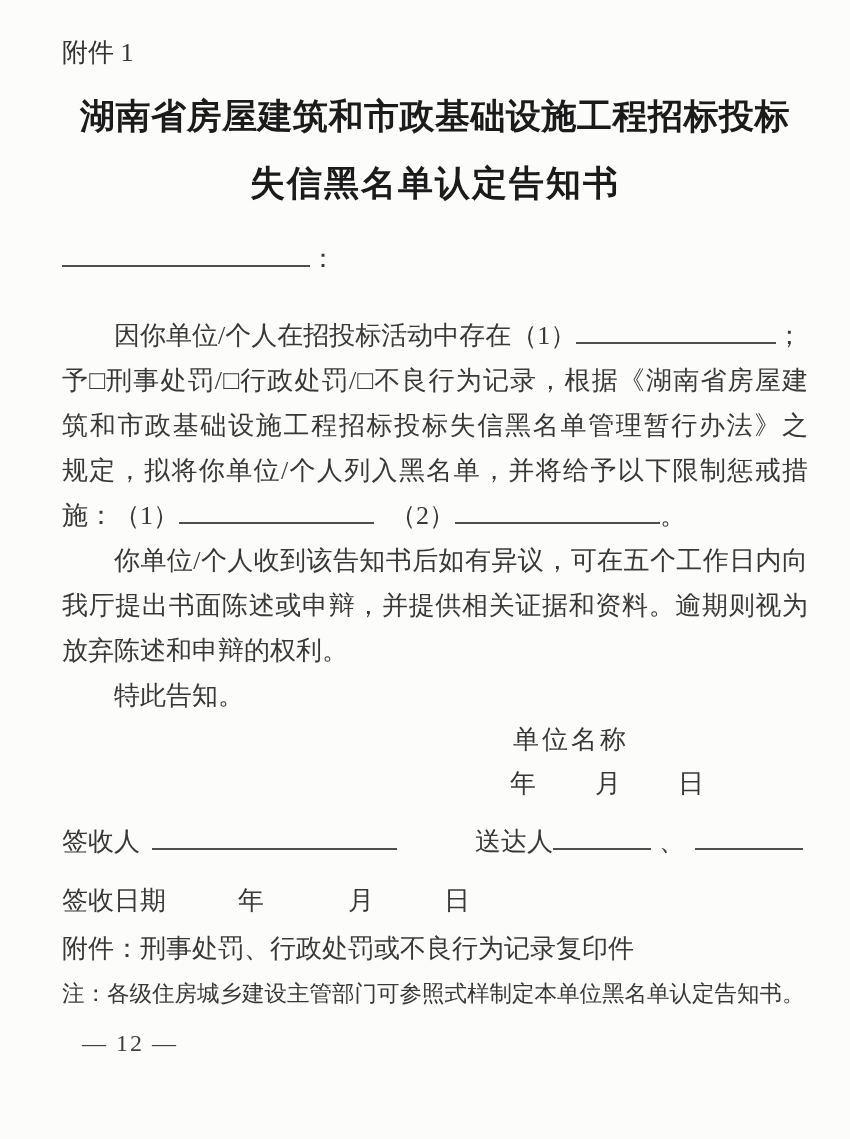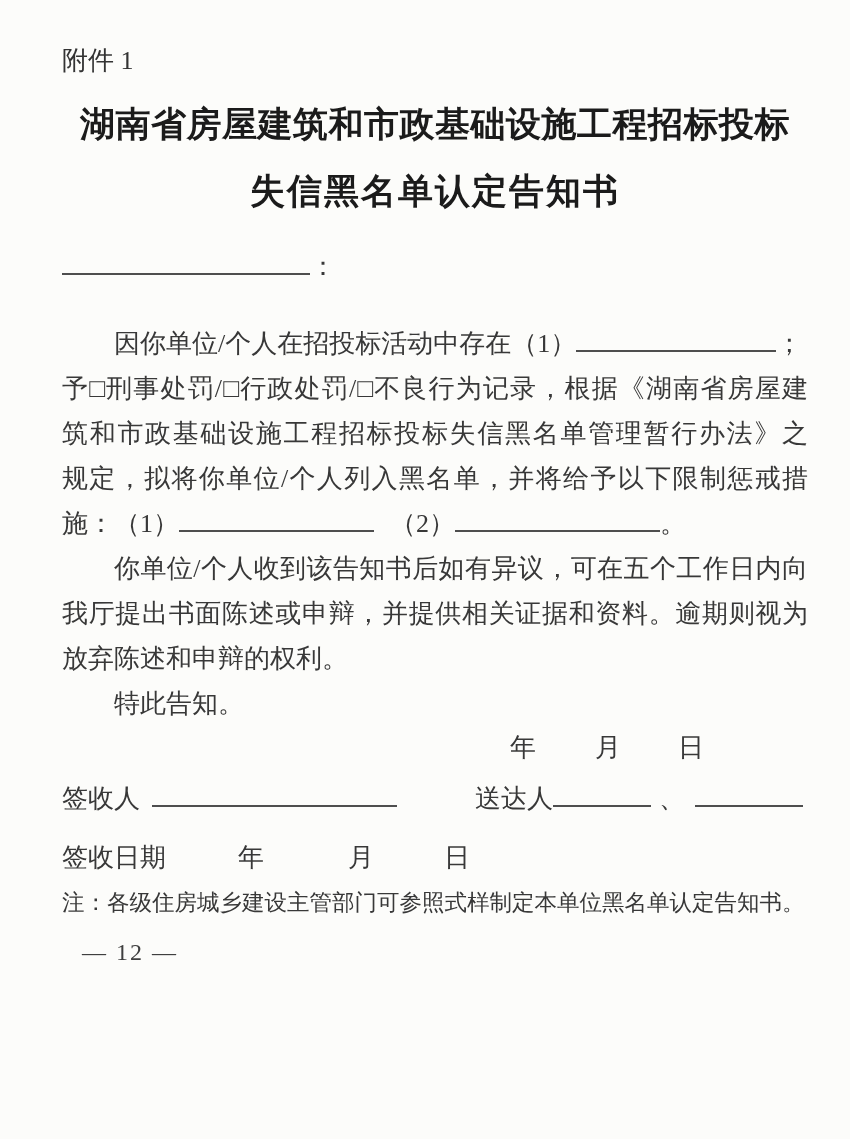--- a/index.html
+++ b/index.html
@@ -3,21 +3,21 @@
 <meta charset="utf-8">
 <style>
   html,body { margin:0; padding:0; }
   body { background:#fcfcfa; }
   .sheet {
     position:relative; width:850px; height:1139px;
     background:#fcfcfa; overflow:hidden;
     font-family:"Liberation Serif", serif;
     color:#383838;
   }
-  .content { position:absolute; left:62px; top:16px; width:746px; }
+  .content { position:absolute; left:62px; top:8px; width:746px; }
 
   .attach { margin-top:26px; font-size:26px; line-height:38px; color:#333; }
 
   .title {
     text-align:center; font-family:"Liberation Sans", sans-serif;
     font-weight:700; color:#1b1b1b; font-size:35px; line-height:52px;
   }
   .title-1 { margin-top:18px; letter-spacing:0.5px; }
   .title-2 { margin-top:15px; letter-spacing:2px; }
 
@@ -34,21 +34,21 @@
   .w200{width:200px} .w225{width:225px} .w230{width:230px} .w248{width:248px}
   .w195{width:195px} .w205{width:205px} .w245{width:245px} .w98{width:98px} .w108{width:108px}
   .ml8{margin-left:8px} .ml12{margin-left:12px} .ml16{margin-left:16px}
   .ml70{margin-left:70px} .ml72{margin-left:72px} .ml78{margin-left:78px} .ml84{margin-left:84px}
   .mr10{margin-right:10px}
 
   .sig-unit { padding-left:451px; font-size:26px; line-height:44px; letter-spacing:3px; }
   .sig-date { padding-left:448px; font-size:26px; line-height:44px; }
   .sig-date .gm { margin-left:59px; } .sig-date .gd { margin-left:57px; }
 
-  .receipt-row { margin-top:6px; font-size:26px; line-height:45px; white-space:nowrap; }
+  .receipt-row { margin-top:13px; font-size:26px; line-height:45px; white-space:nowrap; }
   .receipt-date-row { margin-top:14px; font-size:26px; line-height:45px; white-space:nowrap; }
 
   .attach-note { margin-top:4px; font-size:26px; line-height:44px; white-space:nowrap; }
   .footnote { margin-top:2px; font-size:22.5px; line-height:42px; white-space:nowrap; }
 
   .page-num { margin-top:12px; padding-left:20px; font-size:24px; line-height:32px; letter-spacing:2px; color:#3f3f3f; }
 </style>
 </head>
 <body>
 
@@ -71,26 +71,28 @@
     <div class="line just">规定，拟将你单位/个人列入黑名单，并将给予以下限制惩戒措</div>
 
     <div class="line"><span>施：（1）</span><span class="blank w195"></span><span class="ml16">（2）</span><span class="blank w205"></span><span>。</span></div>
 
     <div class="line just indent">你单位/个人收到该告知书后如有异议，可在五个工作日内向</div>
     <div class="line just">我厅提出书面陈述或申辩，并提供相关证据和资料。逾期则视为</div>
     <div class="line">放弃陈述和申辩的权利。</div>
 
     <div class="line indent">特此告知。</div>
 
+    <div class="sig-unit">单位名称</div>
 
     <div class="sig-date"><span>年</span><span class="gm">月</span><span class="gd">日</span></div>
 
     <div class="receipt-row"><span>签收人</span><span class="blank w245 ml12"></span><span class="ml78">送达人</span><span class="blank w98"></span><span class="ml8 mr10">、</span><span class="blank w108"></span></div>
 
     <div class="receipt-date-row"><span>签收日期</span><span class="ml72">年</span><span class="ml84">月</span><span class="ml70">日</span></div>
 
+    <div class="attach-note">附件：刑事处罚、行政处罚或不良行为记录复印件</div>
 
     <div class="footnote">注：各级住房城乡建设主管部门可参照式样制定本单位黑名单认定告知书。</div>
 
     <div class="page-num">— 12 —</div>
 
   </div>
 </div>
 
 </body></html>

